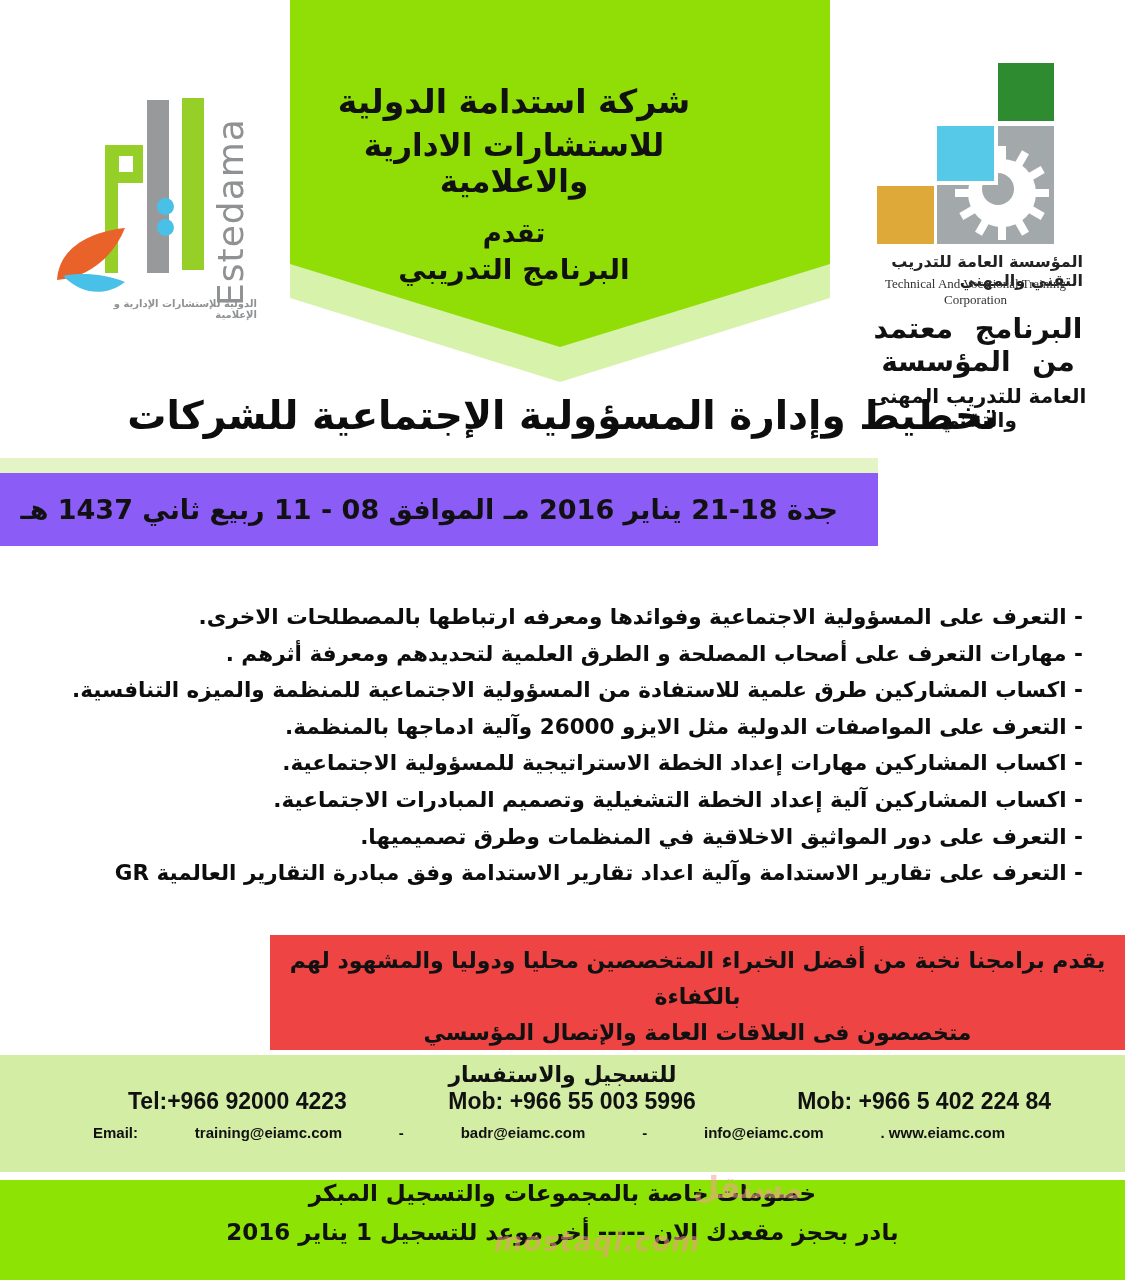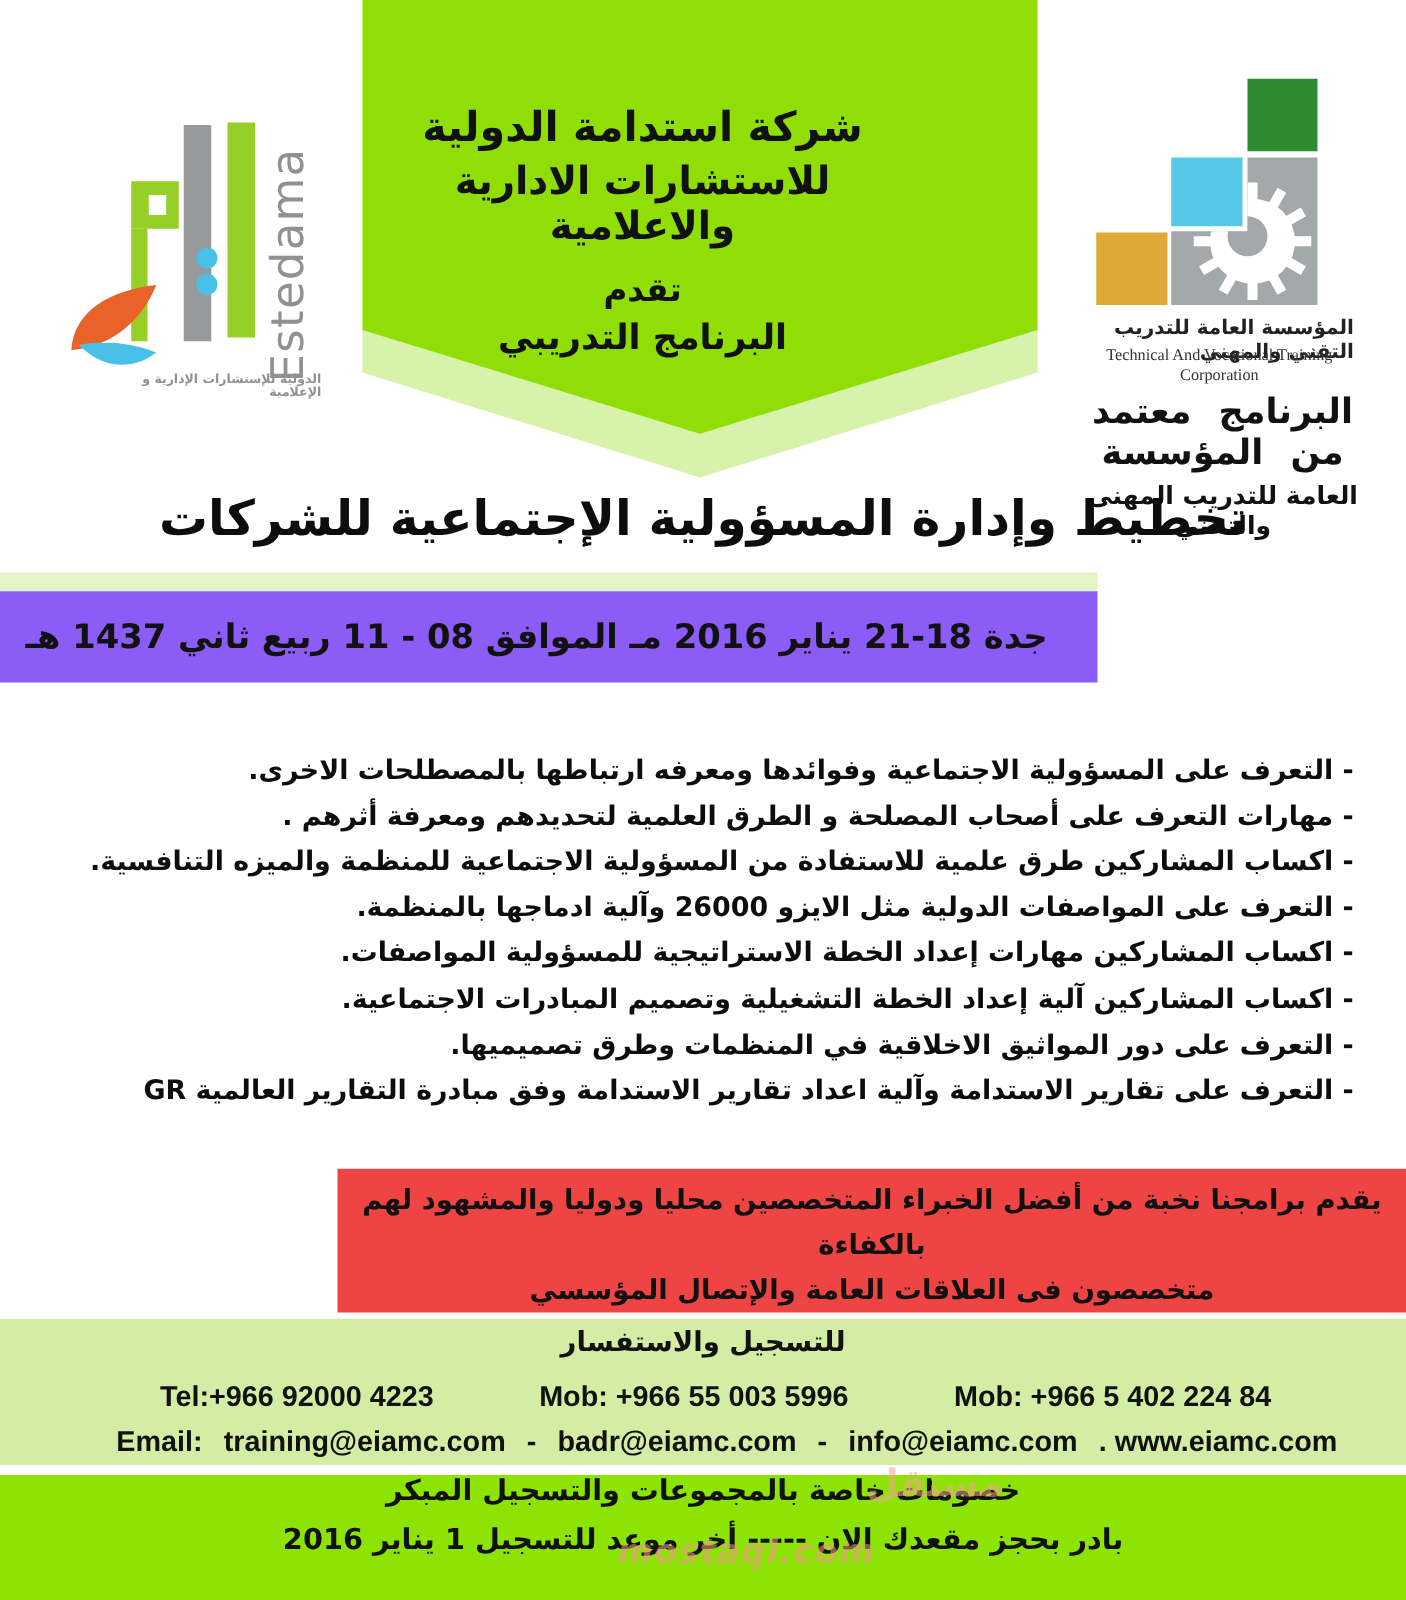--- a/index.html
+++ b/index.html
@@ -56,24 +56,24 @@
   .experts { position:absolute; left:270px; top:935px; width:855px; height:115px;
              background:#ef4444; text-align:center; direction:rtl; font-weight:bold; }
   .experts div { line-height:36px; }
   .experts-l1 { padding-top:8px; font-size:22px; }
   .experts-l2 { font-size:22px; }
   .experts-l3 { font-size:21px; }
 
   
   .contact { position:absolute; left:0; top:1055px; width:1125px; height:117px; background:#d3eda5; }
   .contact-heading { text-align:center; font-size:22px; font-weight:bold; direction:rtl; padding-top:7px; }
-  .phone-row { display:flex; justify-content:space-between; padding:0 108px 0 128px; margin-top:17px;
+  .phone-row { display:flex; justify-content:space-between; padding:0 74px 0 128px; margin-top:1px;
                font-size:23px; font-weight:bold; font-family:"Liberation Sans", sans-serif; }
-  .email-row { display:flex; justify-content:space-between; align-items:center; padding:0 55px 0 93px;
-               margin-top:9px; font-size:23px; font-weight:bold; font-family:"Liberation Sans", sans-serif; }
+  .email-row { display:flex; justify-content:space-between; align-items:center; padding:0 120px 0 93px;
+               margin-top:9px; font-size:15px; font-weight:bold; font-family:"Liberation Sans", sans-serif; }
   .link { text-decoration:none; color:#111; }
 
   
   .footer { position:absolute; left:0; top:1180px; width:1125px; height:100px; background:#8ce304;
             text-align:center; direction:rtl; font-weight:bold; }
   .footer-l1 { font-size:23px; }
   .footer-l2 { margin-top:13px; font-size:23px; }
 
   
   .wm-ar { position:absolute; left:693px; top:1170px; font-size:30px; font-weight:bold;
@@ -159,21 +159,21 @@
   <div class="date-strip"></div>
   <div class="date-bar">
     <span class="date-text">جدة 18-21 يناير 2016 مـ الموافق 08 - 11 ربيع ثاني 1437 هـ</span>
   </div>
 
   <div class="objectives">
     <div class="objective-item">- التعرف على المسؤولية الاجتماعية وفوائدها ومعرفه ارتباطها بالمصطلحات الاخرى.</div>
     <div class="objective-item">- مهارات التعرف على أصحاب المصلحة و الطرق العلمية لتحديدهم ومعرفة أثرهم .</div>
     <div class="objective-item">- اكساب المشاركين طرق علمية للاستفادة من المسؤولية الاجتماعية للمنظمة والميزه التنافسية.</div>
     <div class="objective-item">- التعرف على المواصفات الدولية مثل الايزو 26000 وآلية ادماجها بالمنظمة.</div>
-    <div class="objective-item">- اكساب المشاركين مهارات إعداد الخطة الاستراتيجية للمسؤولية المواصفات.</div>
+    <div class="objective-item">- اكساب المشاركين مهارات إعداد الخطة الاستراتيجية للمسؤولية الاجتماعية.</div>
     <div class="objective-item">- اكساب المشاركين آلية إعداد الخطة التشغيلية وتصميم المبادرات الاجتماعية.</div>
     <div class="objective-item">- التعرف على دور المواثيق الاخلاقية في المنظمات وطرق تصميميها.</div>
     <div class="objective-item">- التعرف على تقارير الاستدامة وآلية اعداد تقارير الاستدامة وفق مبادرة التقارير العالمية GR</div>
   </div>
 
   <div class="experts">
     <div class="experts-l1">يقدم برامجنا نخبة من أفضل الخبراء المتخصصين محليا ودوليا والمشهود لهم بالكفاءة</div>
     <div class="experts-l2">متخصصون فى العلاقات العامة والإتصال المؤسسي</div>
     <div class="experts-l3">نحرص على تقديم خدماتنا وفقا لأحدث الممارسات المهنية</div>
   </div>

